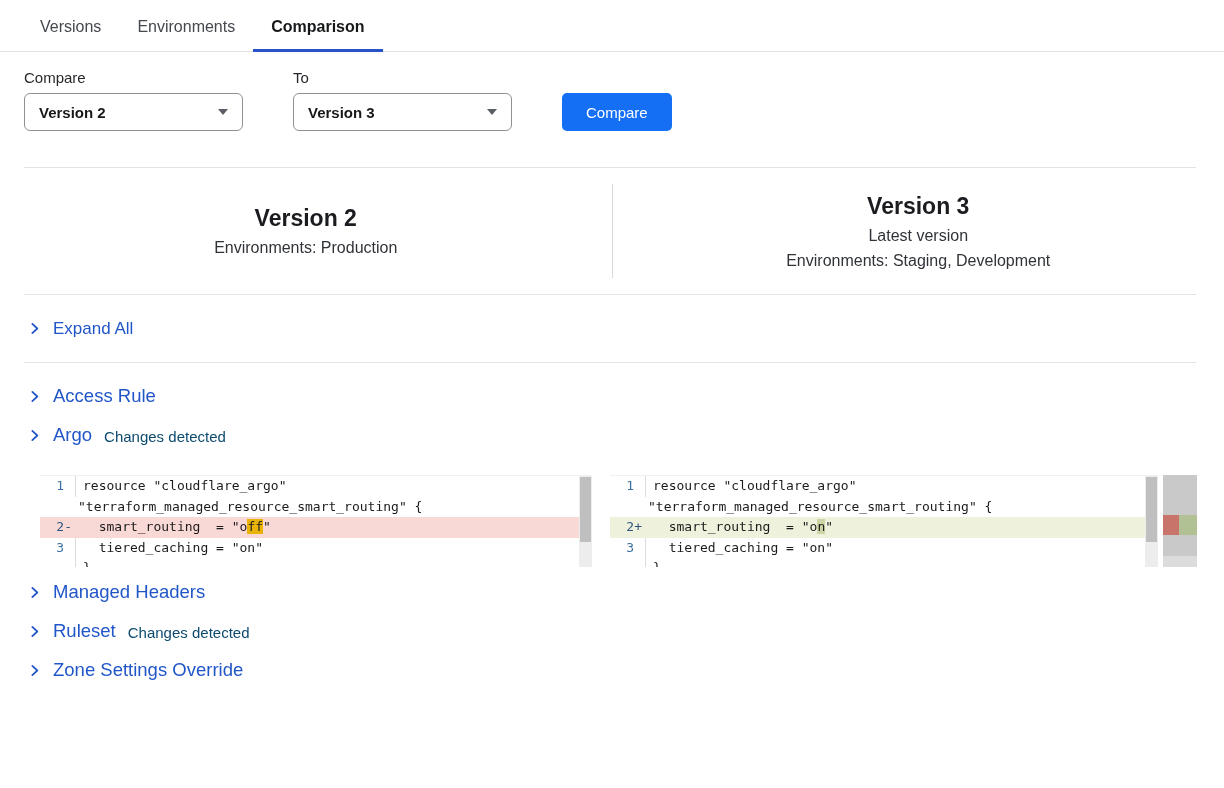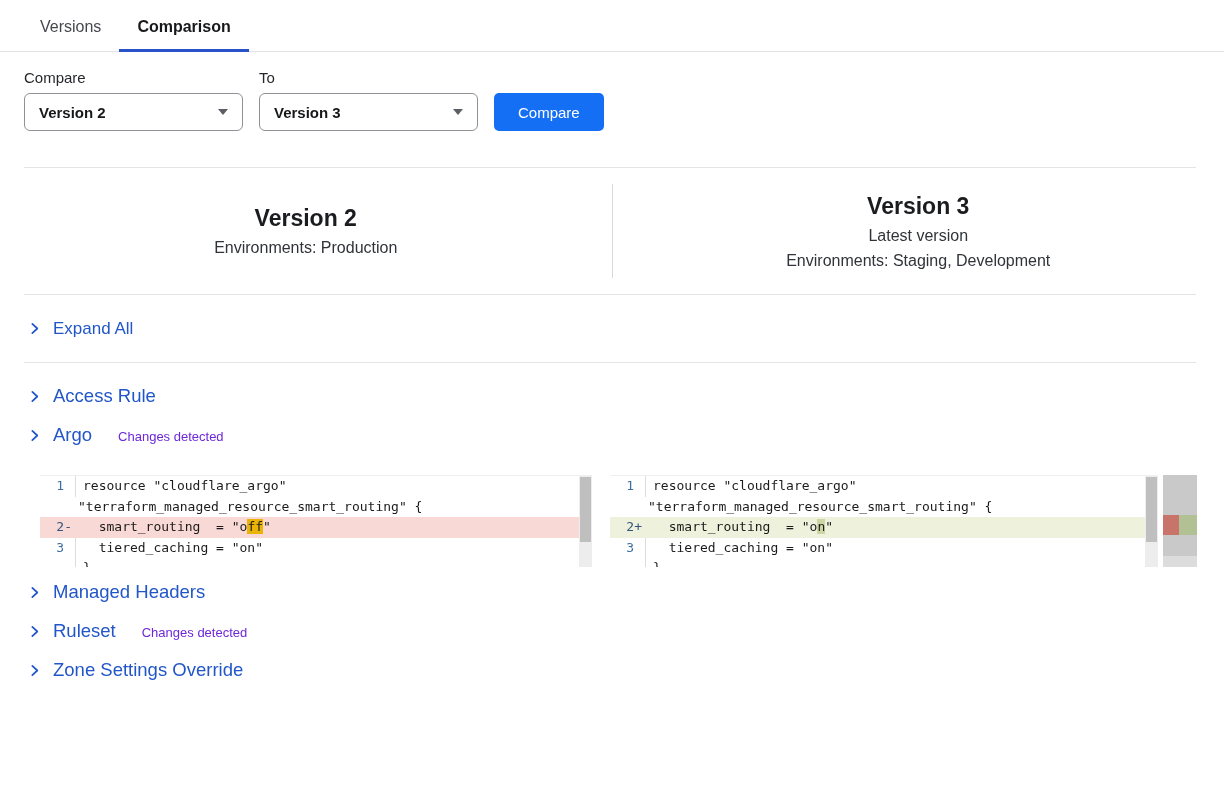--- a/index.html
+++ b/index.html
@@ -11,21 +11,21 @@
   }
   
   .tabs { display:flex; padding-left:22px; border-bottom:1px solid #e2e2e2; padding-top:14px; }
   .tab {
     padding:4px 18px 13px; font-size:16px; color:#45484f; cursor:pointer;
     border-bottom:3px solid transparent; margin-bottom:-1px;
   }
   .tab.active { color:#17181a; font-weight:bold; border-bottom-color:#2a52c8; }
 
   
-  .controls { display:flex; align-items:flex-end; gap:16px; margin:17px 0 0 24px; }
+  .controls { display:flex; align-items:flex-end; gap:50px; margin:17px 0 0 24px; }
   .ctl-group { display:flex; flex-direction:column; }
   .ctl-label { font-size:15px; color:#26282c; margin-bottom:7px; }
   .select {
     width:219px; height:38px; border:1px solid #8f9196; border-radius:6px; background:#fff;
     display:flex; align-items:center; justify-content:space-between; padding:0 14px; cursor:pointer;
   }
   .select .val { font-size:15px; font-weight:bold; color:#17181a; }
   .caret { width:0; height:0; border-left:5px solid transparent; border-right:5px solid transparent; border-top:6px solid #5b5e64; }
   .btn-primary {
     height:38px; padding:0 24px; background:#156ff5; border:none; border-radius:5px;
@@ -43,21 +43,21 @@
   .vh-sep { width:1px; background:#d9d9d9; margin:16px 0; }
 
   
   .expand-row { height:67px; display:flex; align-items:center; padding-left:28px; gap:12px; color:#2156c8; cursor:pointer; }
   .expand-row .label { font-size:17px; }
 
   
   .sections { padding-top:14px; }
   .section-row { display:flex; align-items:center; gap:12px; padding:8px 0 9px 28px; color:#2156c8; cursor:pointer; }
   .section-row .label { font-size:18.5px; }
-  .badge { font-size:13px; color:#6d28d9; margin-left:14px; padding-top:3px; }
+  .badge { font-size:15px; color:#0c4a6e; padding-top:3px; }
   .chev { display:flex; color:#2156c8; }
 
   
   .diff { display:flex; margin:20px 27px 6px 40px; height:92px; }
   .panel {
     position:relative; overflow:hidden; height:92px; background:#fff;
     border-top:1px solid #f0f0f0;
   }
   .panel-left  { width:552px; margin-right:18px; }
   .panel-right { width:548px; }
@@ -80,20 +80,21 @@
   .mm-marker { position:absolute; top:40px; height:20px; left:0; right:0; display:flex; }
   .mm-red { width:46%; background:#c9746a; }
   .mm-green { flex:1; background:#b2c193; }
   .mm-bottom { position:absolute; bottom:0; left:0; right:0; height:11px; background:#dcdcdc; }
 </style>
 </head>
 <body>
 
 <div class="tabs">
   <div class="tab">Versions</div>
+  <div class="tab">Environments</div>
   <div class="tab active">Comparison</div>
 </div>
 
 <div class="controls">
   <div class="ctl-group">
     <div class="ctl-label">Compare</div>
     <div class="select">
       <span class="val">Version 2</span>
       <span class="caret"></span>
     </div>

